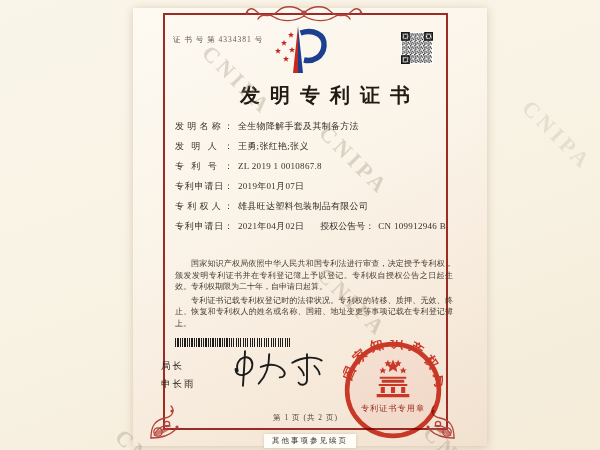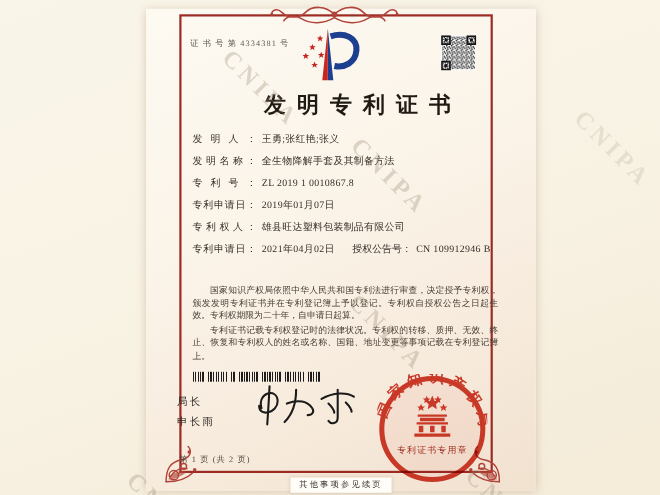--- a/index.html
+++ b/index.html
@@ -57,21 +57,21 @@
     background:repeating-linear-gradient(90deg,
       #1c1c1c 0 1px,transparent 1px 2px,
       #1c1c1c 2px 3.5px,transparent 3.5px 5px,
       #1c1c1c 5px 5.6px,transparent 5.6px 7px);
   }
   .issuer{position:absolute;left:28px;top:352px;font-size:9.5px;color:#2e2722;line-height:12px;}
   .issuer div{margin-bottom:6px;letter-spacing:2px;}
   .signature{position:absolute;left:90px;top:340px;width:105px;height:42px;}
   .seal{position:absolute;left:210px;top:332px;width:100px;height:100px;mix-blend-mode:multiply;opacity:.95;}
   .page-ind{
-    position:absolute;left:30px;width:285px;top:405px;text-align:left;
+    position:absolute;left:30px;width:285px;top:405px;text-align:center;
     font-size:7.5px;color:#4a423a;letter-spacing:1px;
   }
   .cont-note{
     position:absolute;left:50%;transform:translateX(-50%);top:426px;
     background:#fffdf8;padding:2px 8px;white-space:nowrap;
     font-size:7.5px;letter-spacing:2px;color:#3a332c;box-shadow:0 0 3px rgba(180,150,120,.4);
   }
   
   .wm-layer{position:absolute;inset:0;pointer-events:none;}
   .wm{
@@ -162,24 +162,24 @@
         <rect x="2.8" y="2.8" width="2.4" height="2.4"></rect>
         <rect x="23.8" y="2.8" width="2.4" height="2.4"></rect>
         <rect x="2.8" y="23.8" width="2.4" height="2.4"></rect>
       </g>
     </svg>
 
     <div class="title">发明专利证书</div>
 
     <div class="fields">
       <div class="frow">
+        <span class="flabel">发明名称：</span><span class="fvalue">全生物降解手套及其制备方法</span>
+      </div>
+      <div class="frow">
         <span class="flabel">发明人：</span><span class="fvalue">王勇;张红艳;张义</span>
-      </div>
-      <div class="frow">
-        <span class="flabel">发明名称：</span><span class="fvalue">全生物降解手套及其制备方法</span>
       </div>
       <div class="frow">
         <span class="flabel">专利号：</span><span class="fvalue">ZL 2019 1 0010867.8</span>
       </div>
       <div class="frow">
         <span class="flabel">专利申请日：</span><span class="fvalue">2019年01月07日</span>
       </div>
       <div class="frow">
         <span class="flabel">专利权人：</span><span class="fvalue">雄县旺达塑料包装制品有限公司</span>
       </div>

